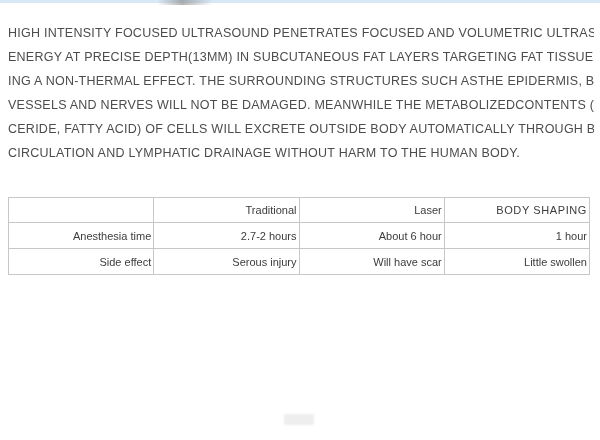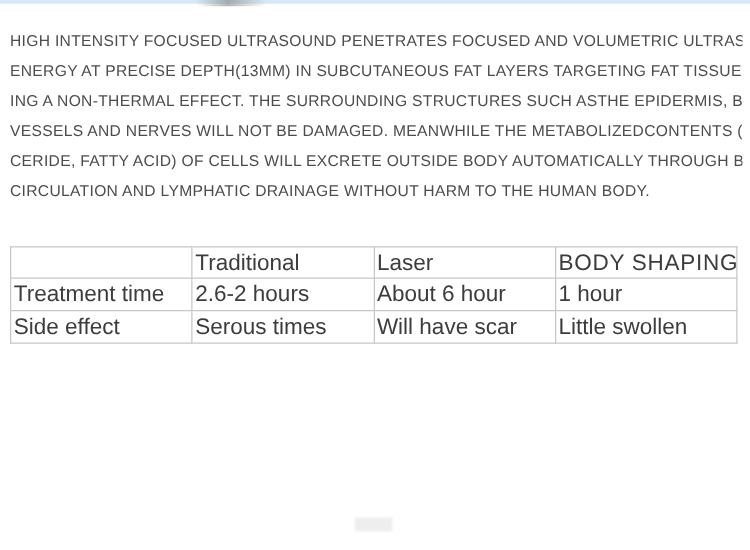--- a/index.html
+++ b/index.html
@@ -58,23 +58,23 @@
   .comparison-table {
     position: absolute;
     left: 8px;
     top: 197px;
     width: 582px;
     border-collapse: collapse;
     table-layout: fixed;
   }
   .comparison-table td {
     border: 1px solid #c7c7c7;
-    text-align: left;
+    text-align: right;
     vertical-align: middle;
-    font-size: 18px;
+    font-size: 11px;
     color: #3c3c3c;
     height: 26px;
     padding: 0 2px;
     overflow: hidden;
     white-space: nowrap;
   }
   .comparison-table tr.header-row td {
     height: 25px;
     color: #3c3c3c;
   }
@@ -104,27 +104,27 @@
 
   <table class="comparison-table">
     <tbody>
       <tr class="header-row">
         <td></td>
         <td>Traditional</td>
         <td>Laser</td>
         <td class="col-header-small">BODY SHAPING</td>
       </tr>
       <tr>
-        <td>Treatment time</td>
-        <td>2.6-2 hours</td>
+        <td>Anesthesia time</td>
+        <td>2.7-2 hours</td>
         <td>About 6 hour</td>
         <td>1 hour</td>
       </tr>
       <tr>
         <td>Side effect</td>
-        <td>Serous times</td>
+        <td>Serous injury</td>
         <td>Will have scar</td>
         <td>Little swollen</td>
       </tr>
     </tbody>
   </table>
 
 </div>
 
 </body></html>

